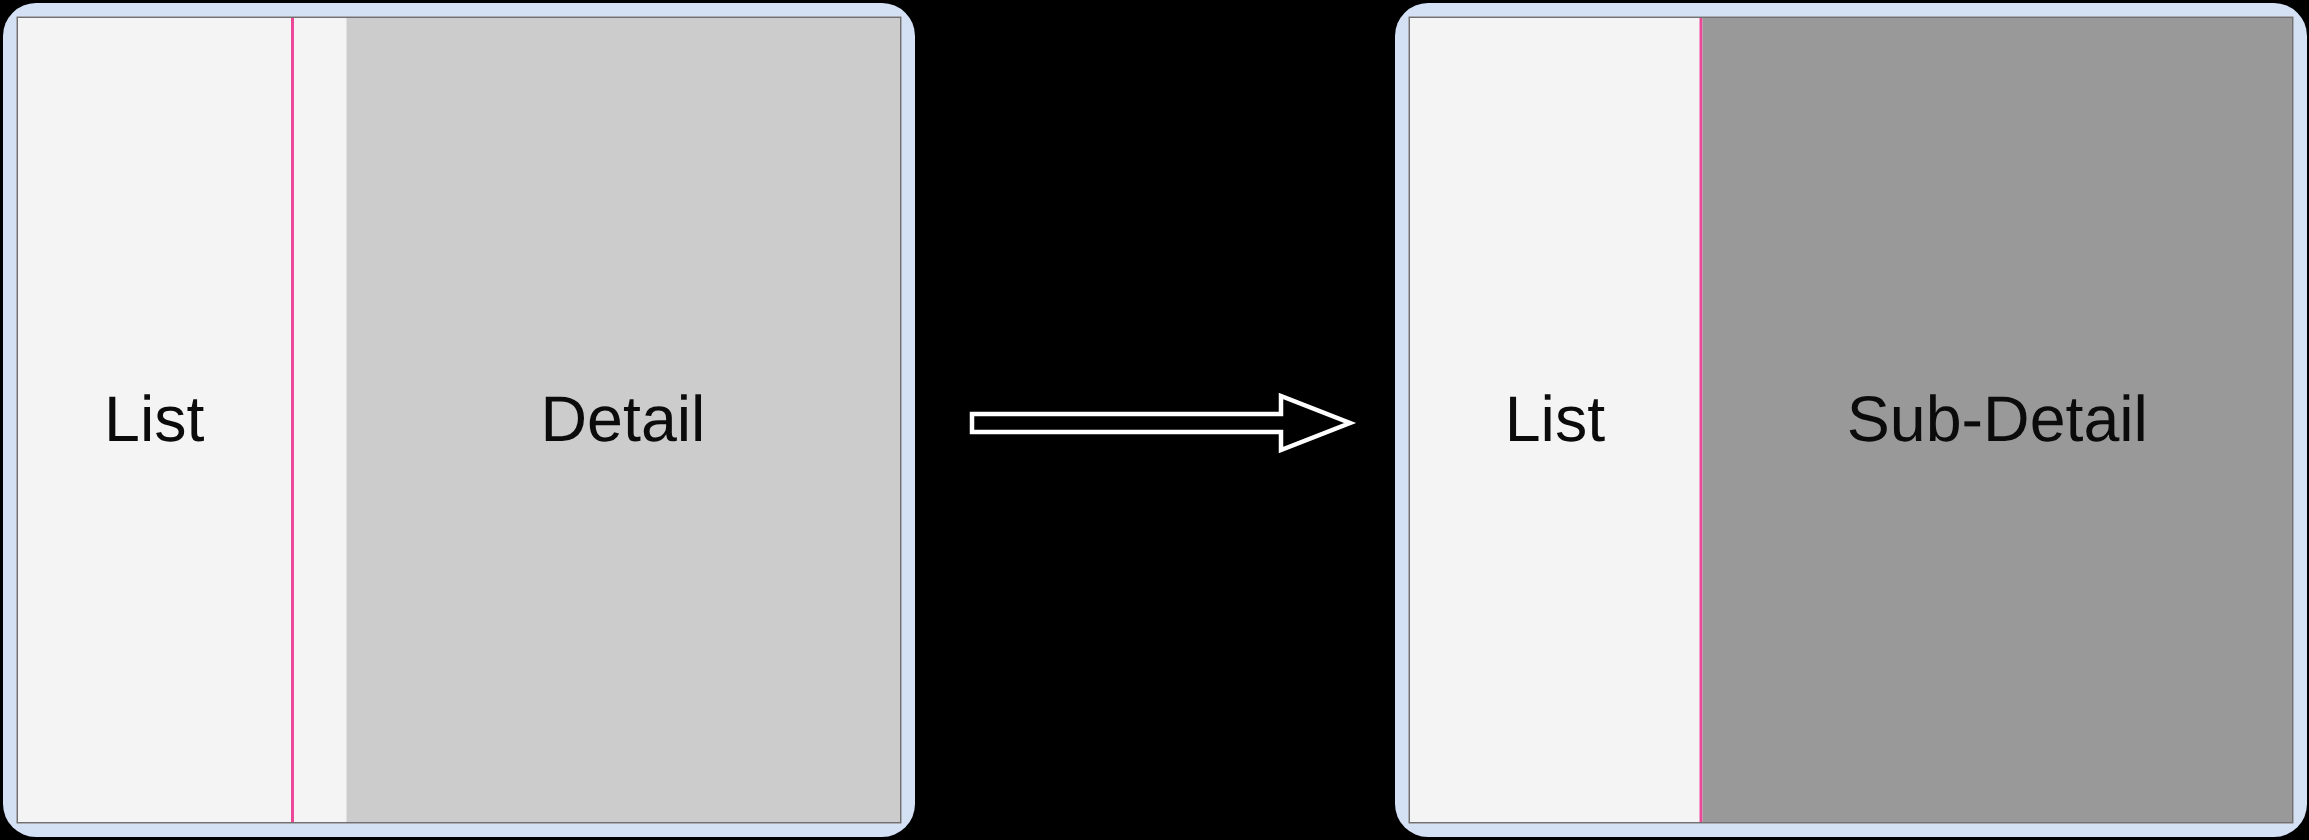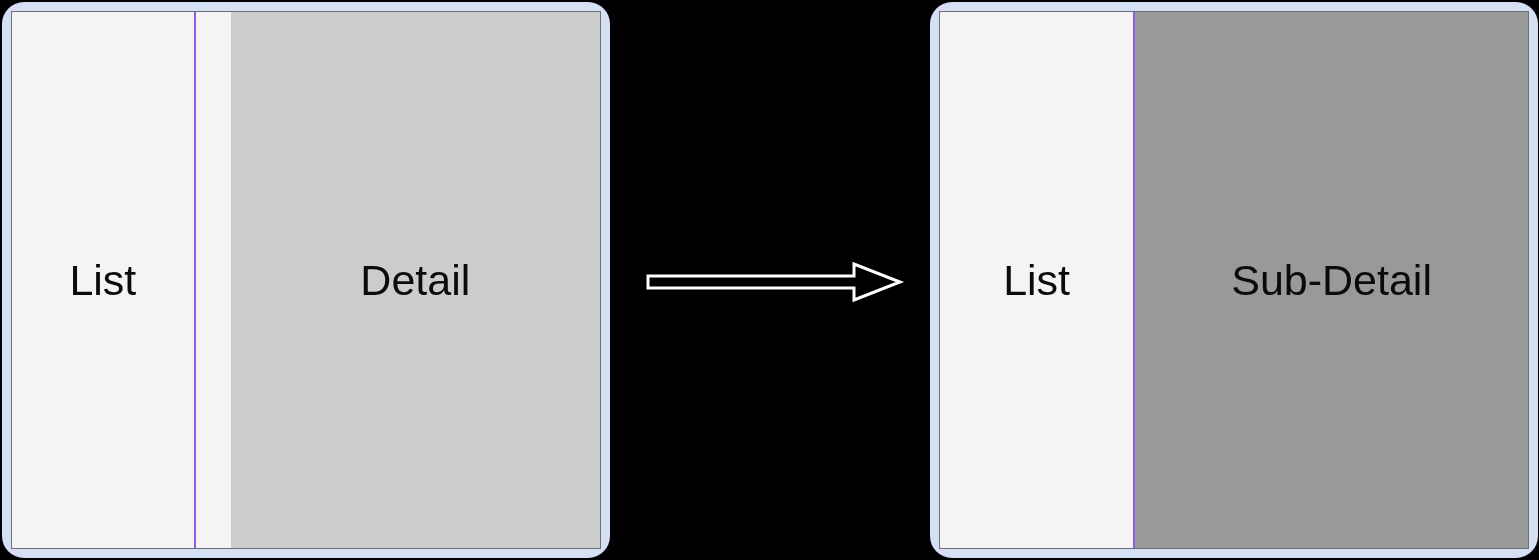--- a/index.html
+++ b/index.html
@@ -41,21 +41,21 @@
   .col {
     position: relative;
     box-sizing: border-box;
     display: flex;
     align-items: center;
     justify-content: center;
     height: 100%;
   }
   .col-list {
     background: #f4f4f4;
-    border-right: 2px solid #8b5cf6;
+    border-right: 2px solid #ec4899;
   }
   .col-detail {
     background: #cccccc;
   }
   .col-subdetail {
     background: #999999;
   }
 
   .col-label {
     color: #0b0b0b;

